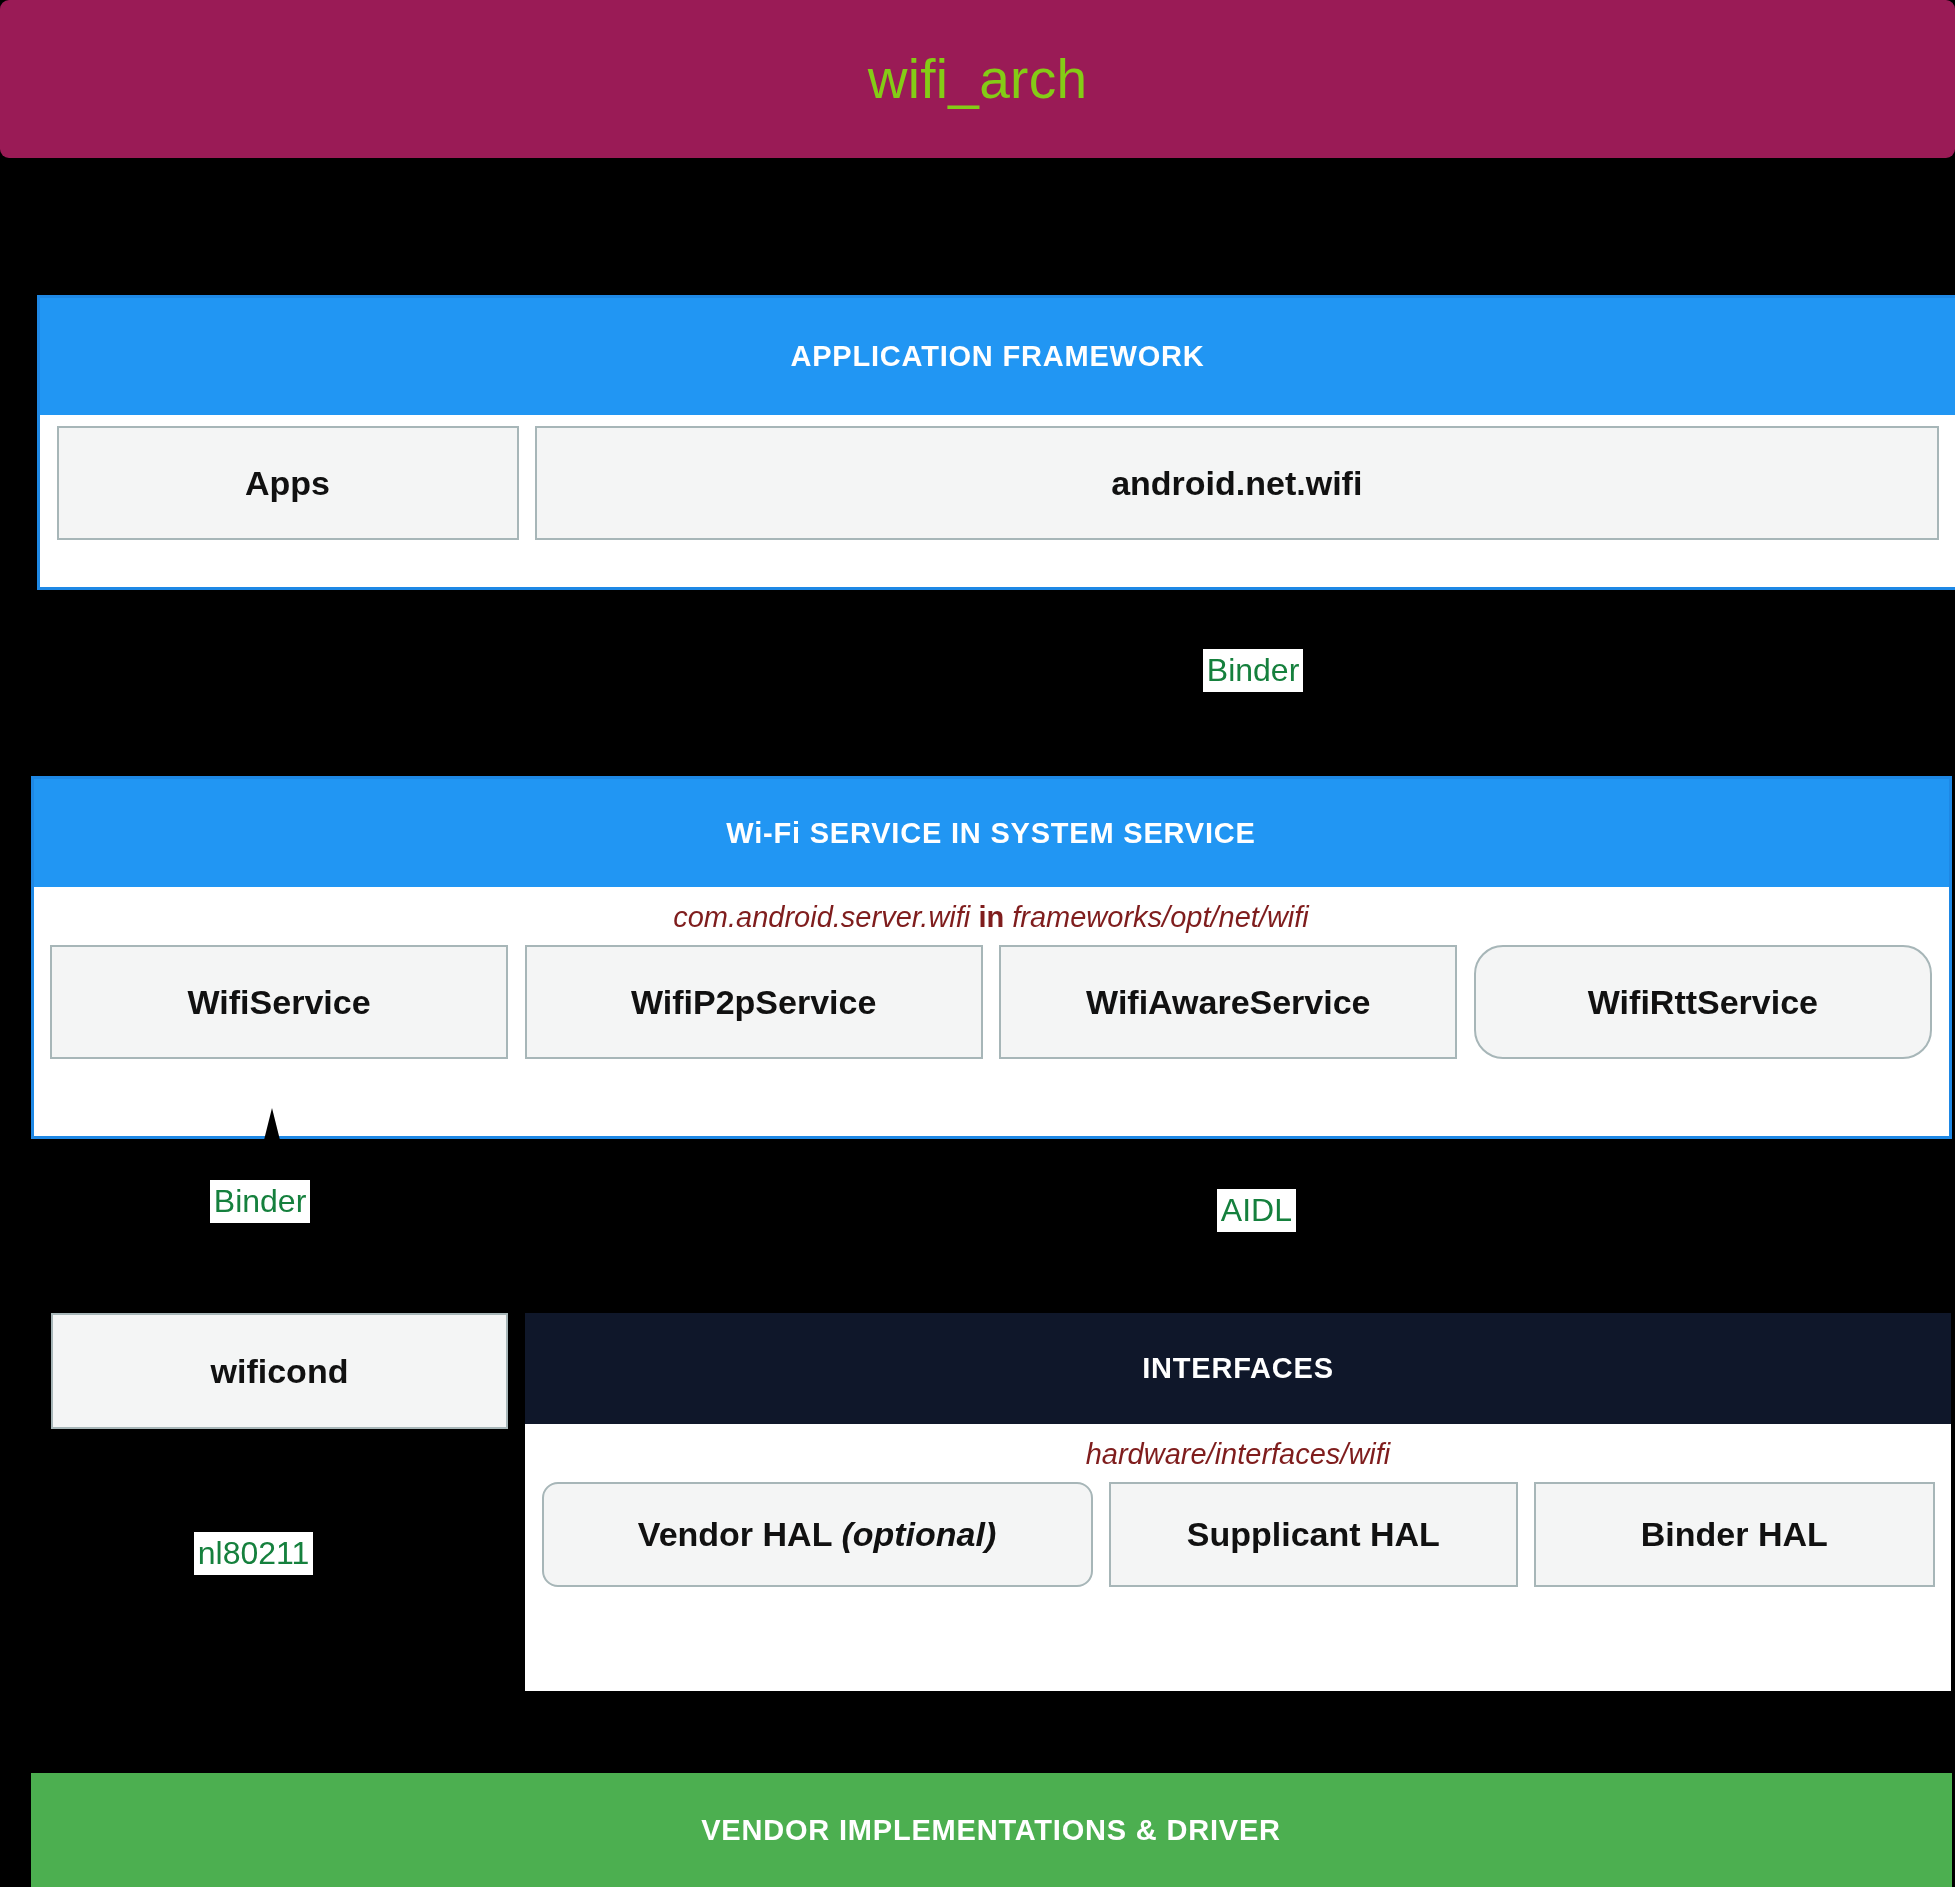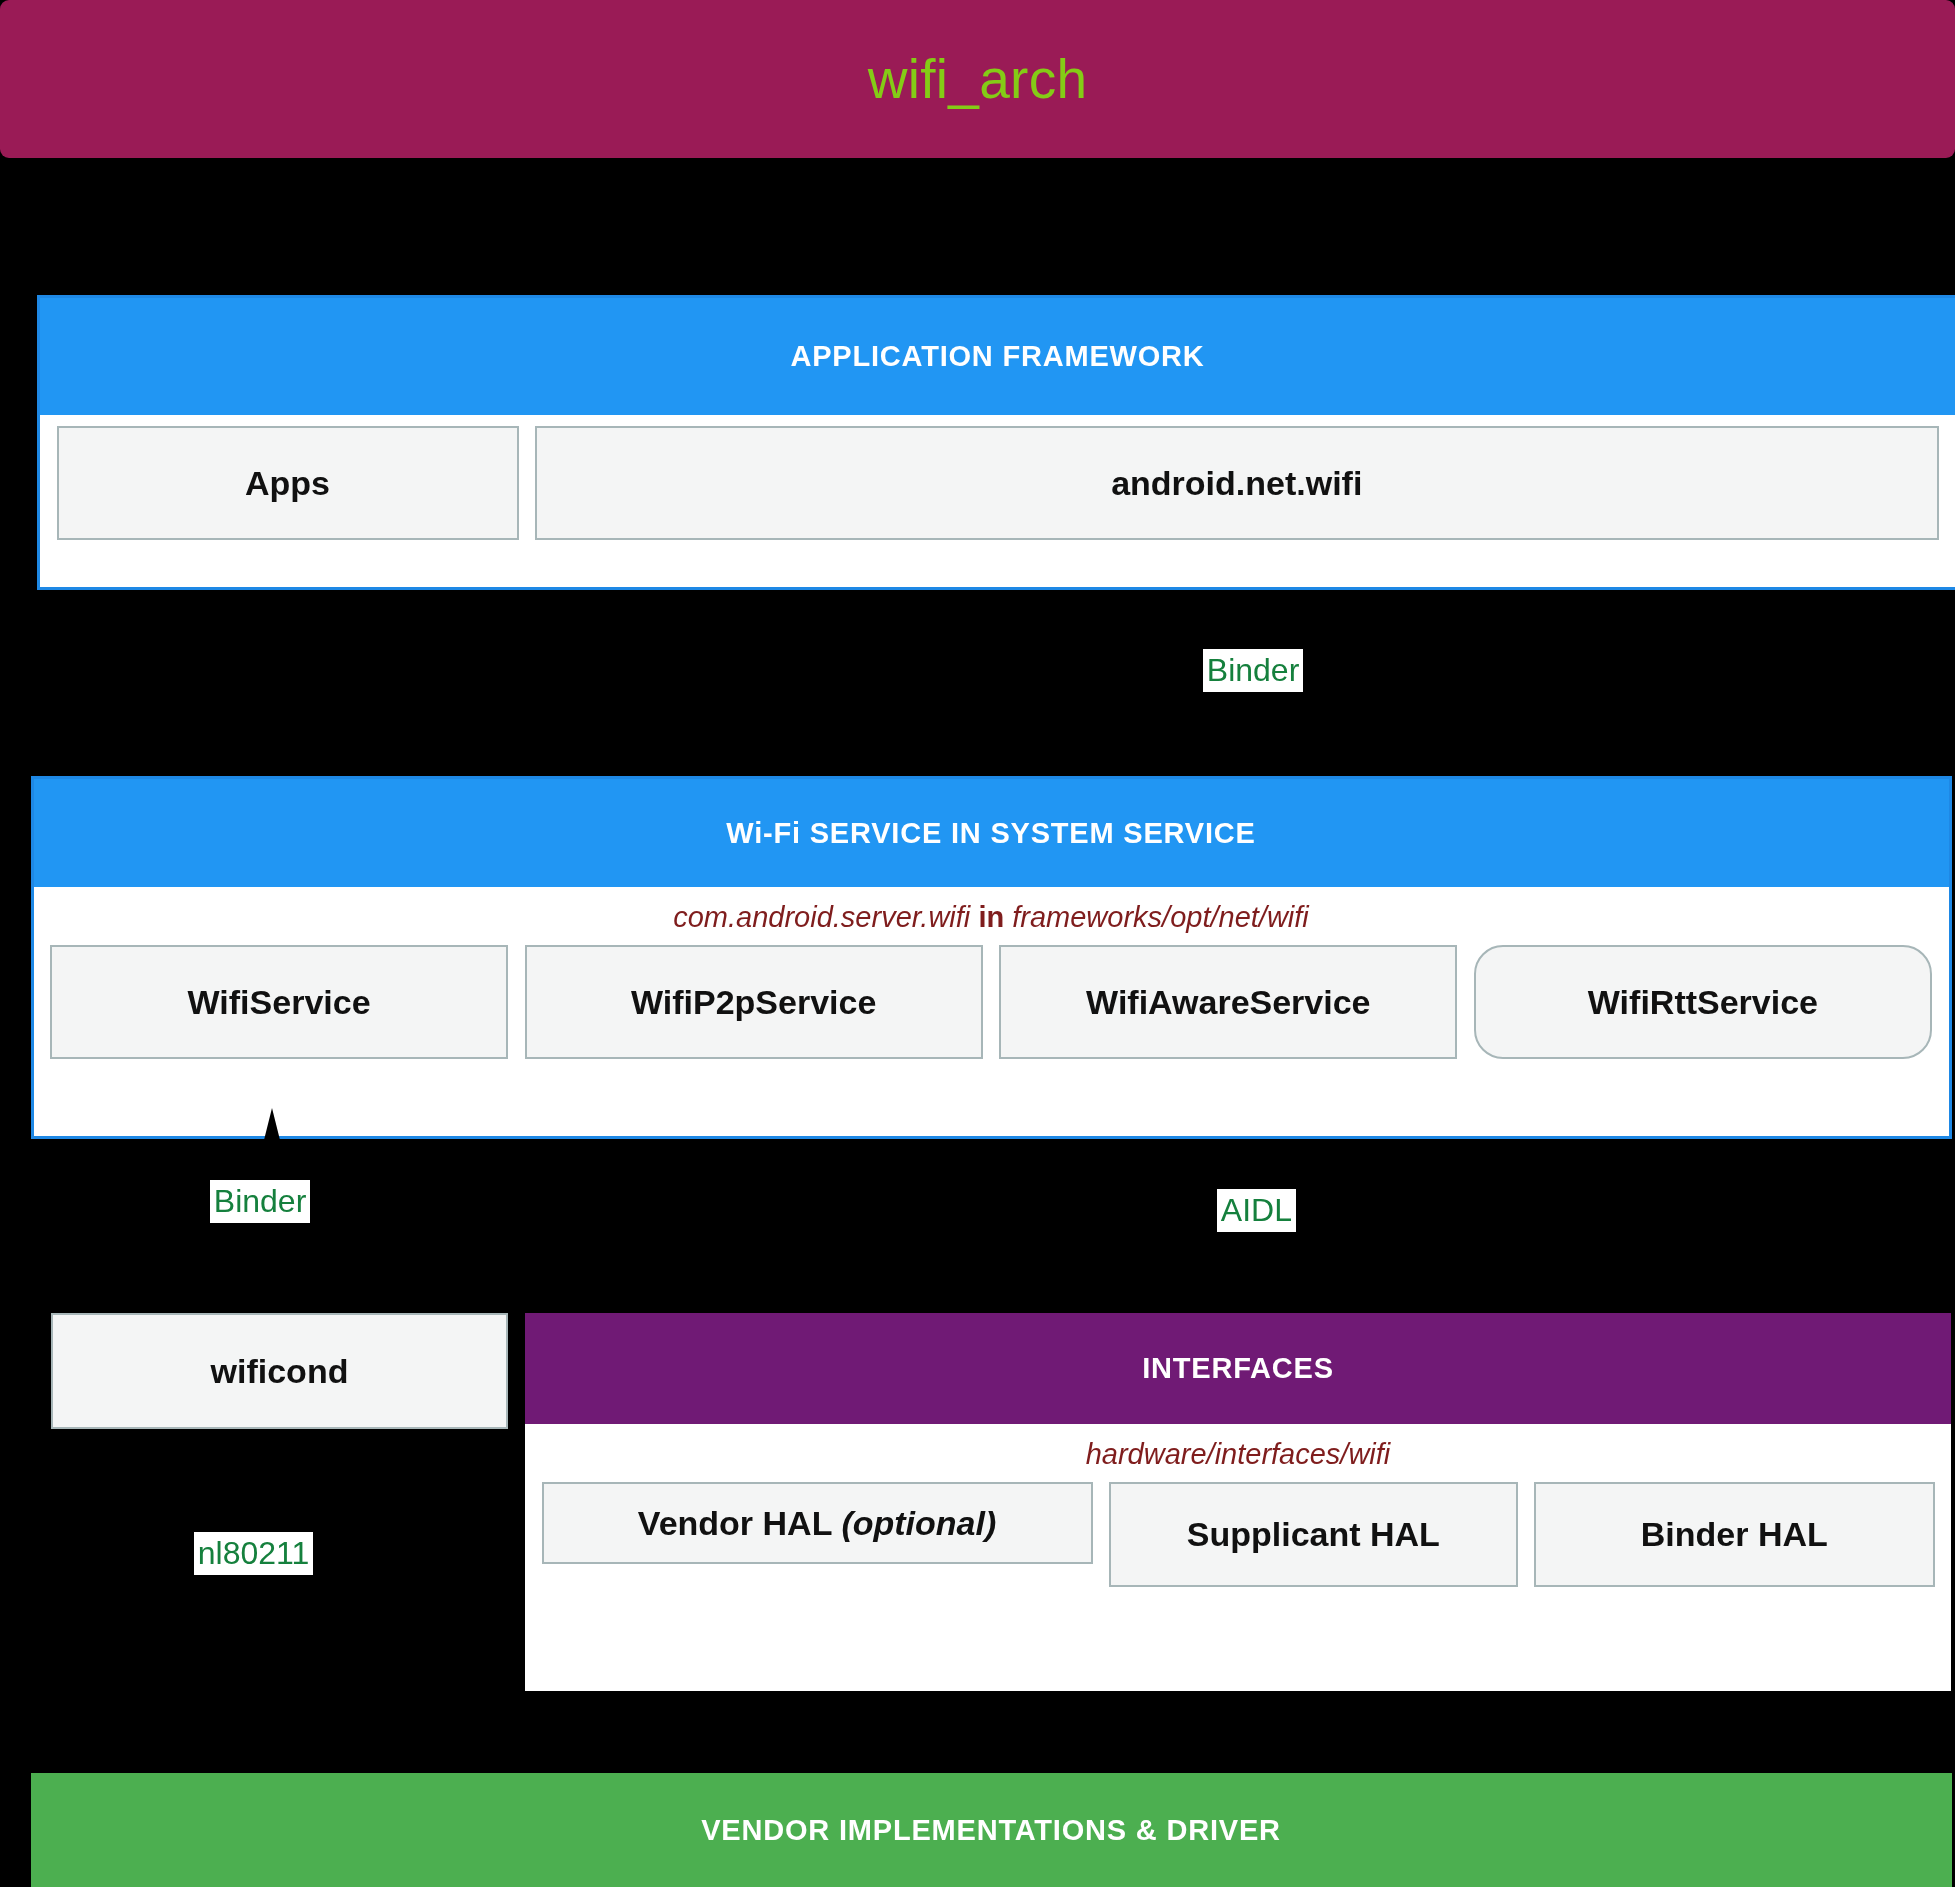--- a/index.html
+++ b/index.html
@@ -46,21 +46,21 @@
   .panel.green { border: 0 solid #3f9e44; }
 
   .band {
     width: 100%;
     display: flex;
     align-items: center;
     justify-content: center;
     box-sizing: border-box;
   }
   .band.blue  { background: #2196f3; }
-  .band.green { background: #701a75; }
+  .band.green { background: #0f172a; }
   .band-label {
     color: #ffffff;
     font-weight: bold;
     font-size: 29px;
     letter-spacing: 0.8px;
     white-space: nowrap;
   }
 
   .panel-body {
     padding: 0 16.5px 16.5px 16.5px;
@@ -218,21 +218,21 @@
 
 <div class="edge-label" style="left:194px; top:1532px;">nl80211</div>
 
 <div class="panel green" id="interfaces">
   <div class="band green">
     <span class="band-label">INTERFACES</span>
   </div>
   <div class="panel-body">
     <div class="subpath">hardware/interfaces/wifi</div>
     <div class="row">
-      <div class="node" style="flex:1.38;height:82px;">
+      <div class="node" style="flex:1.38;height:105px;border-radius:16px;">
         <span>Vendor HAL</span>
         <i style="margin-left:9px;">(optional)</i>
       </div>
       <div class="node" style="flex:1.02;height:105px;">
         <span>Supplicant HAL</span>
       </div>
       <div class="node" style="flex:1.00;height:105px;">
         <span>Binder HAL</span>
       </div>
     </div>

